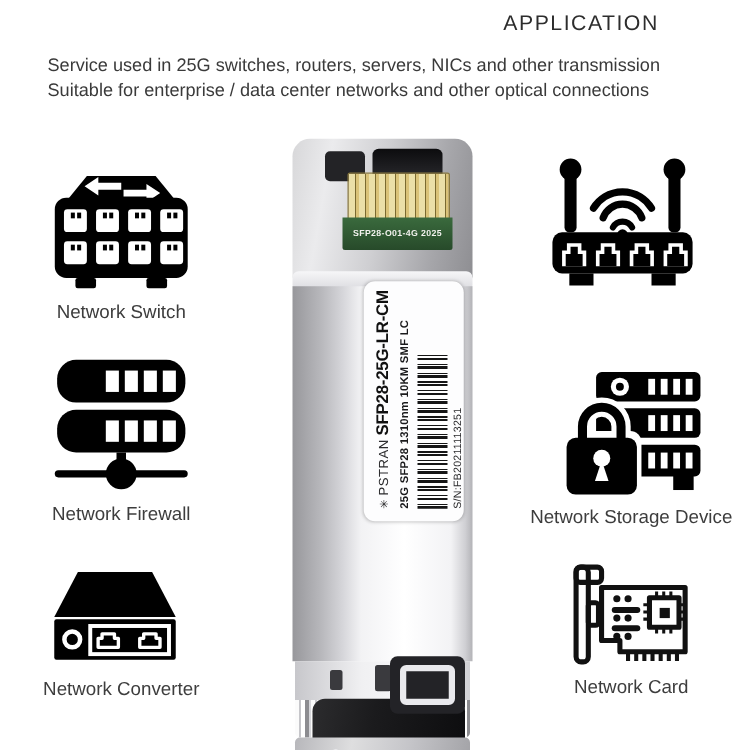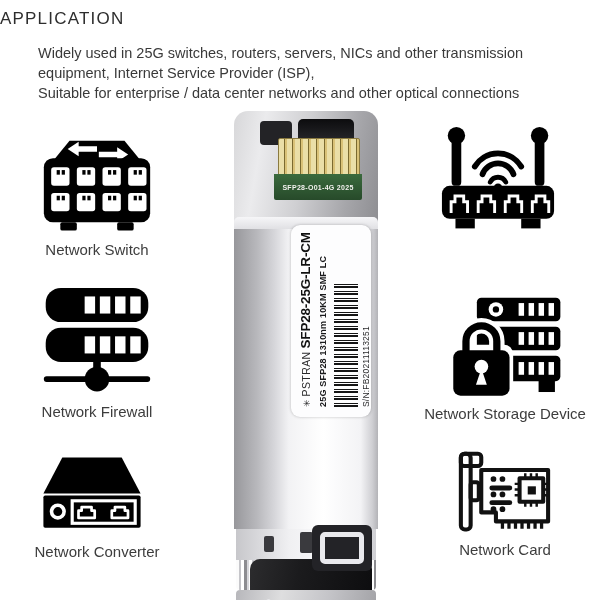--- a/index.html
+++ b/index.html
@@ -1,20 +1,20 @@
 <!DOCTYPE html>
 <html><head>
 <meta charset="utf-8">
 <style>
   html,body{margin:0;padding:0;background:#fff;}
   #stage{position:relative;width:600px;height:600px;background:#ffffff;
          font-family:"Liberation Sans",sans-serif;overflow:hidden;}
 
   
-  .page-title{position:absolute;left:0;top:9px;width:527px;text-align:left;
+  .page-title{position:absolute;left:0;top:9px;width:527px;text-align:right;
               font-size:17px;letter-spacing:1.2px;color:#2d2d2d;font-weight:500;}
   .description{position:absolute;left:38px;top:43px;width:540px;
                font-size:14.5px;line-height:20px;color:#3a3a3a;}
 
   
   .icon{position:absolute;}
   .icon-label{position:absolute;width:200px;text-align:center;
               font-size:15px;color:#3d3d3d;}
 
   
@@ -68,22 +68,21 @@
       border-radius:10px 10px 6px 6px;z-index:0;}
   .module-lower,.latch-recess,.latch-clip{z-index:2;}
 </style>
 </head>
 <body>
 
 <div id="stage">
 
   <div class="page-title">APPLICATION</div>
   <div class="description">
-    <div>Widely used in 25G switches, routers, servers, NICs and other transmission</div>
-    <div>equipment, Internet Service Provider (ISP),</div>
+    <div>Service used in 25G switches, routers, servers, NICs and other transmission</div>
     <div>Suitable for enterprise / data center networks and other optical connections</div>
   </div>
 
   <svg class="icon" style="left:42px;top:138px;" width="110" viewBox="0 0 120 104">
     <path d="M30 3 H90 L108 25 H12 Z" fill="#000"></path>
     <polygon points="28,12 40,4 40,9 60,9 60,15 40,15 40,20" fill="#fff"></polygon>
     <polygon points="94,18 82,10 82,15 62,15 62,21 82,21 82,26" fill="#fff"></polygon>
     <rect x="2" y="22" width="116" height="70" rx="10" fill="#000"></rect>
     <g fill="#fff">
       <rect x="10" y="32" width="20" height="20" rx="3"></rect>

